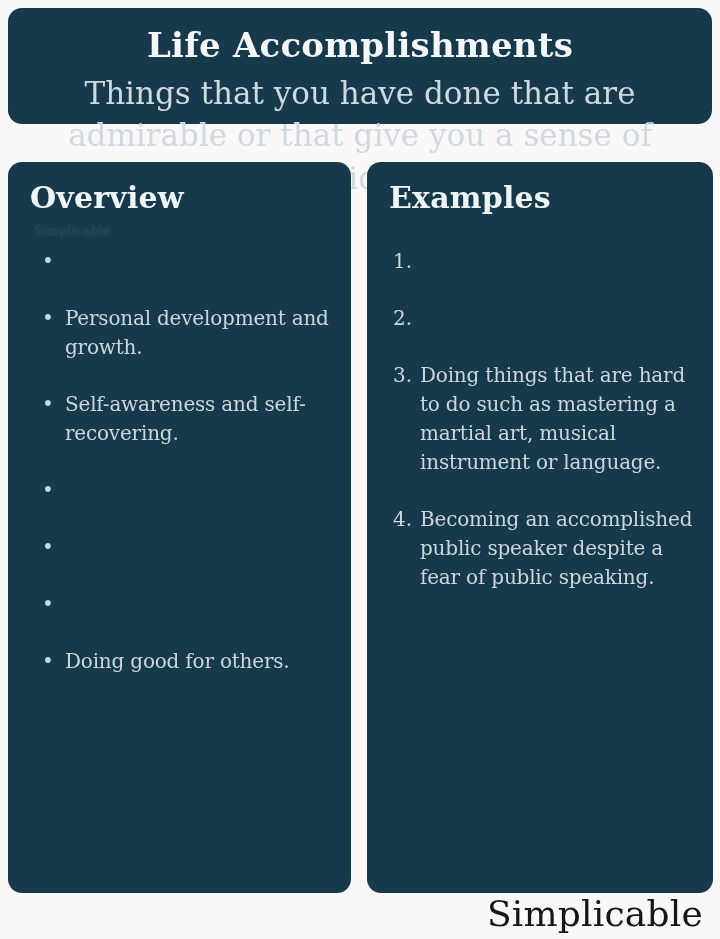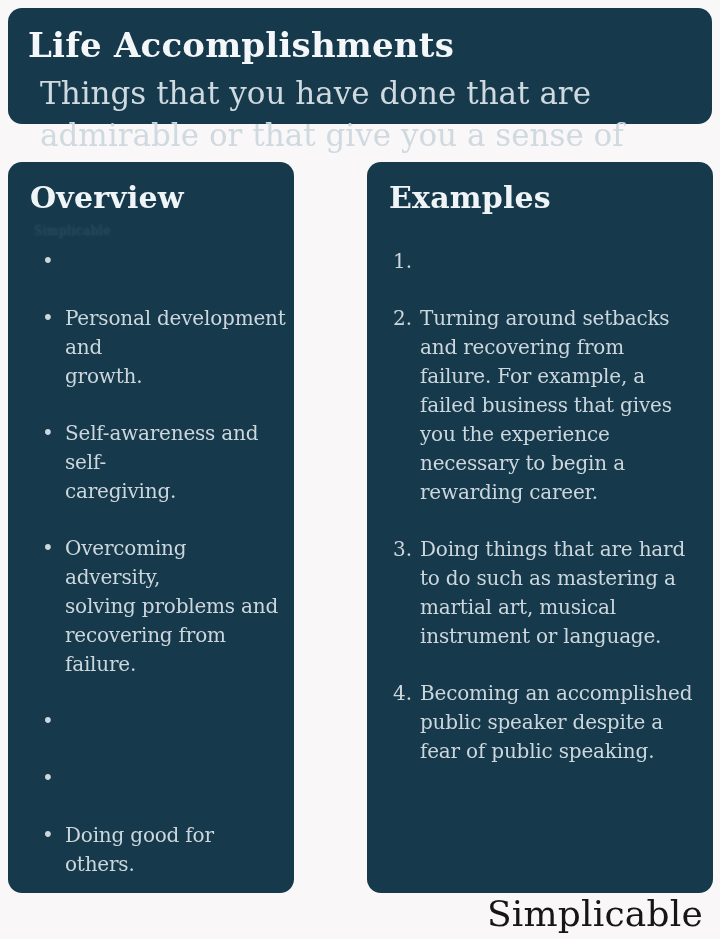--- a/index.html
+++ b/index.html
@@ -23,39 +23,40 @@
   .card {
     position: absolute;
     background: var(--card-bg);
     border-radius: 14px;
     color: var(--body-text);
   }
   
   .header-card {
     left: 8px; top: 8px;
     width: 704px; height: 116px;
+    text-align: center;
   }
   .page-title {
     margin: 16px 20px 0;
     font-size: 34px;
     line-height: 1.25;
     font-weight: bold;
     color: var(--title-text);
     letter-spacing: 0.2px;
   }
   .page-subtitle {
     margin: 5px auto 0;
     max-width: 640px;
     font-size: 31px;
     line-height: 1.38;
     color: #cfdae0;
     white-space: pre-line;
   }
   
-  .overview-card { left: 8px;  top: 162px; width: 286px; height: 731px; }
+  .overview-card { left: 8px;  top: 162px; width: 343px; height: 731px; }
   .examples-card { left: 367px; top: 162px; width: 346px; height: 731px; }
   .section-title {
     margin: 0;
     padding: 16px 0 0 22px;
     font-size: 30px;
     line-height: 1.3;
     font-weight: bold;
     color: #eff4f7;
     letter-spacing: 0.2px;
   }
@@ -123,27 +124,24 @@
         <span class="marker">•</span>
       </li>
       <li>
         <span class="marker">•</span>
         <span class="item-text">Personal development and
 growth.</span>
       </li>
       <li>
         <span class="marker">•</span>
         <span class="item-text">Self-awareness and self-
-caregiving.</span>
+recovering.</span>
       </li>
       <li>
         <span class="marker">•</span>
-        <span class="item-text">Overcoming adversity,
-solving problems and
-recovering from failure.</span>
       </li>
       <li>
         <span class="marker">•</span>
       </li>
       <li>
         <span class="marker">•</span>
       </li>
       <li>
         <span class="marker">•</span>
         <span class="item-text">Doing good for others.</span>
@@ -152,27 +150,20 @@
   </section>
 
   <section class="card examples-card">
     <h2 class="section-title">Examples</h2>
     <ol class="num-list">
       <li>
         <span class="marker">1.</span>
       </li>
       <li>
         <span class="marker">2.</span>
-        <span class="item-text">Turning around setbacks
-and recovering from
-failure. For example, a
-failed business that gives
-you the experience
-necessary to begin a
-rewarding career.</span>
       </li>
       <li>
         <span class="marker">3.</span>
         <span class="item-text">Doing things that are hard
 to do such as mastering a
 martial art, musical
 instrument or language.</span>
       </li>
       <li>
         <span class="marker">4.</span>

